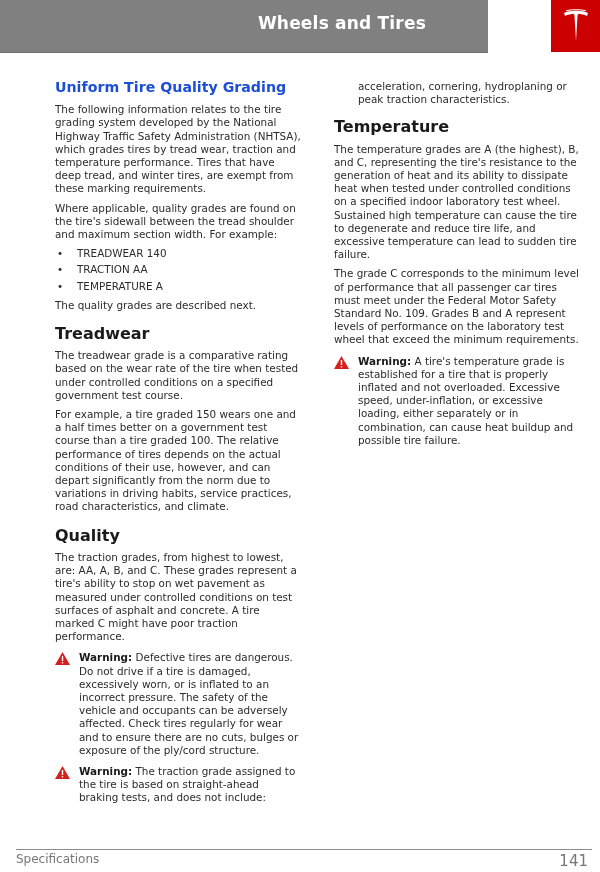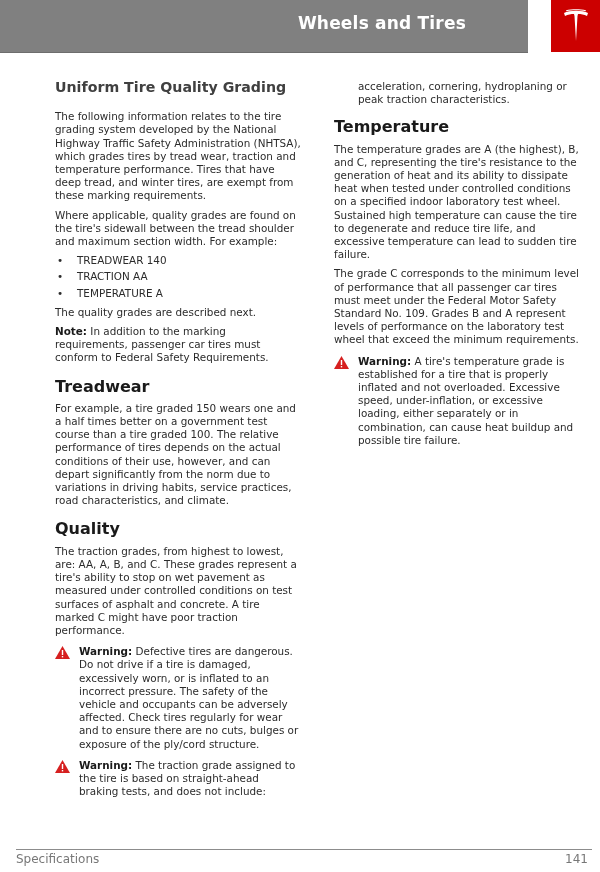--- a/index.html
+++ b/index.html
@@ -2,52 +2,52 @@
 <html><head>
   <meta charset="utf-8">
   <style>
     html, body { margin: 0; padding: 0; }
     body {
       width: 600px; height: 872px; position: relative; overflow: hidden;
       background: #ffffff; color: #2b2b2b;
       font-family: "DejaVu Sans", "Liberation Sans", sans-serif;
     }
     .header-bar {
-      position: absolute; left: 0; top: 0; width: 528px; height: 52px;
+      position: absolute; left: 0; top: 0; width: 488px; height: 52px;
       background: #808080; border-bottom: 1px solid #6d6d6d;
     }
     .header-title {
       position: absolute; right: 62px; top: 13px;
       color: #ffffff; font-weight: bold; font-size: 17px; letter-spacing: 0.2px;
     }
     .logo-box {
       position: absolute; left: 551px; top: 0; width: 49px; height: 52px;
       background: #cc0000; display: flex; align-items: center; justify-content: center;
     }
     .col { position: absolute; top: 78px; font-size: 10.4px; line-height: 13.2px; }
     .col-left { left: 55px; width: 246px; }
     .col-right { left: 334px; width: 250px; top: 80px; }
     h1 {
-      font-size: 14.2px; font-weight: bold; margin: 3px 0 16px 0; color: #404040;
+      font-size: 14.2px; font-weight: bold; margin: 3px 0 9px 0; color: #1d4ed8;
     }
     h2 { font-size: 16px; font-weight: bold; margin: 0 0 9px 0; color: #1a1a1a; }
     p { margin: 0 0 6px 0; }
     .sec { margin-top: 15px; }
     ul.examples { list-style: none; margin: 0 0 6px 0; padding: 0; }
     ul.examples li { position: relative; padding-left: 22px; margin-bottom: 3px; }
     ul.examples li .bullet { position: absolute; left: 2px; top: 0; }
     .warning { position: relative; padding-left: 24px; margin: 8px 0 6px 0; }
     .warning .warn-icon { position: absolute; left: 0; top: 1px; width: 15px; height: 13px; }
     b.lbl { font-weight: bold; color: #1a1a1a; }
     .continuation { padding-left: 24px; margin-bottom: 10px; }
     .footer-rule {
       position: absolute; left: 16px; right: 8px; top: 849px; height: 1px; background: #8c8c8c;
     }
     .footer-left { position: absolute; left: 16px; top: 852px; font-size: 12px; color: #777; }
-    .footer-right { position: absolute; right: 12px; top: 852px; font-size: 12px; color: #777; text-align: right; }
+    .footer-right { position: absolute; right: 12px; top: 852px; font-size: 15px; color: #777; text-align: right; }
   </style>
 </head>
 <body>
 
 <div class="header-bar">
   <div class="header-title">Wheels and Tires</div>
   <div class="logo-box">
     <svg width="26" height="34" viewBox="0 0 26 34">
       <path d="M1 4 C6 1 20 1 25 4 L24 7 C21 5.5 18 5 15 5 L14.5 7 L13 32 L11.5 7 L11 5 C8 5 5 5.5 2 7 Z" fill="#ffffff"></path>
       <path d="M3 1.2 C9 -0.2 17 -0.2 23 1.2 L22.6 2.2 C17 1 9 1 3.4 2.2 Z" fill="#ffffff"></path>
@@ -58,24 +58,24 @@
 <div class="col col-left">
   <h1>Uniform Tire Quality Grading</h1>
   <p>The following information relates to the tire grading system developed by the National Highway Traffic Safety Administration (NHTSA), which grades tires by tread wear, traction and temperature performance. Tires that have deep tread, and winter tires, are exempt from these marking requirements.</p>
   <p>Where applicable, quality grades are found on the tire's sidewall between the tread shoulder and maximum section width. For example:</p>
   <ul class="examples">
     <li><span class="bullet">•</span><span>TREADWEAR 140</span></li>
     <li><span class="bullet">•</span><span>TRACTION AA</span></li>
     <li><span class="bullet">•</span><span>TEMPERATURE A</span></li>
   </ul>
   <p>The quality grades are described next.</p>
-  <p><b class="lbl">Note:</b><span> In addition to the marking requirements, passenger car tires must conform to Federal Safety Requirements.</span></p>
 
   <div class="sec">
     <h2>Treadwear</h2>
+    <p>The treadwear grade is a comparative rating based on the wear rate of the tire when tested under controlled conditions on a specified government test course.</p>
     <p>For example, a tire graded 150 wears one and a half times better on a government test course than a tire graded 100. The relative performance of tires depends on the actual conditions of their use, however, and can depart significantly from the norm due to variations in driving habits, service practices, road characteristics, and climate.</p>
   </div>
 
   <div class="sec">
     <h2>Quality</h2>
     <p>The traction grades, from highest to lowest, are: AA, A, B, and C. These grades represent a tire's ability to stop on wet pavement as measured under controlled conditions on test surfaces of asphalt and concrete. A tire marked C might have poor traction performance.</p>
     <div class="warning">
       <svg class="warn-icon" viewBox="0 0 15 13">
         <polygon points="7.5,0 15,13 0,13" fill="#d62020"></polygon>
         <rect x="6.8" y="4" width="1.4" height="5" fill="#ffffff"></rect>

